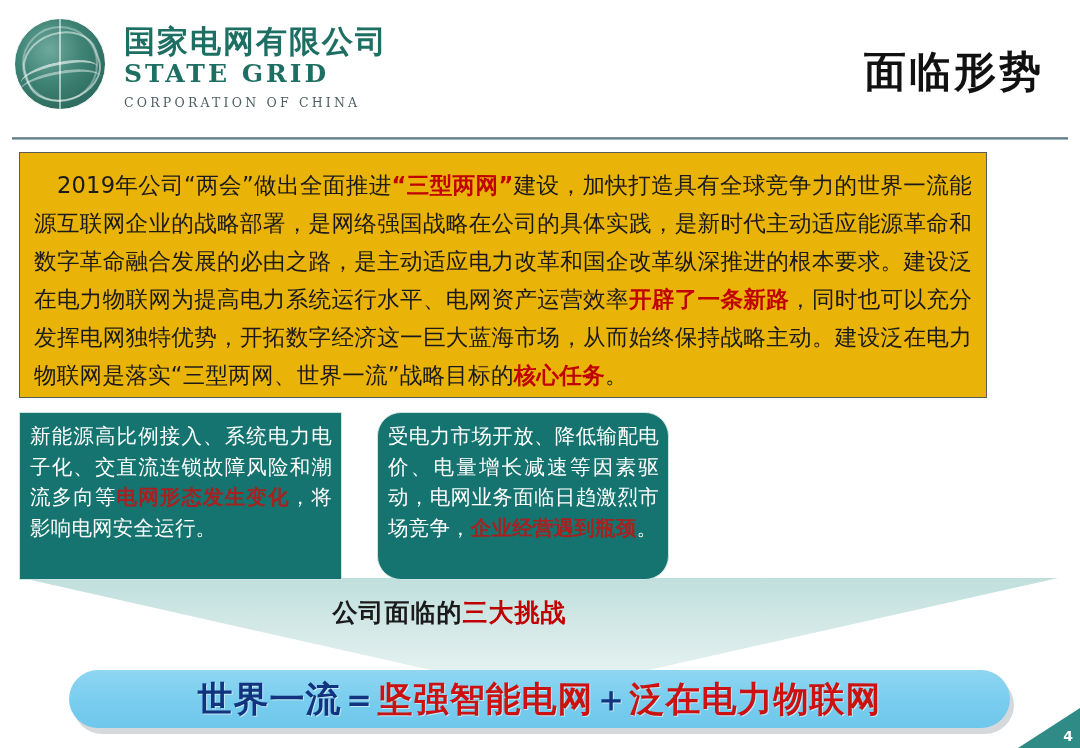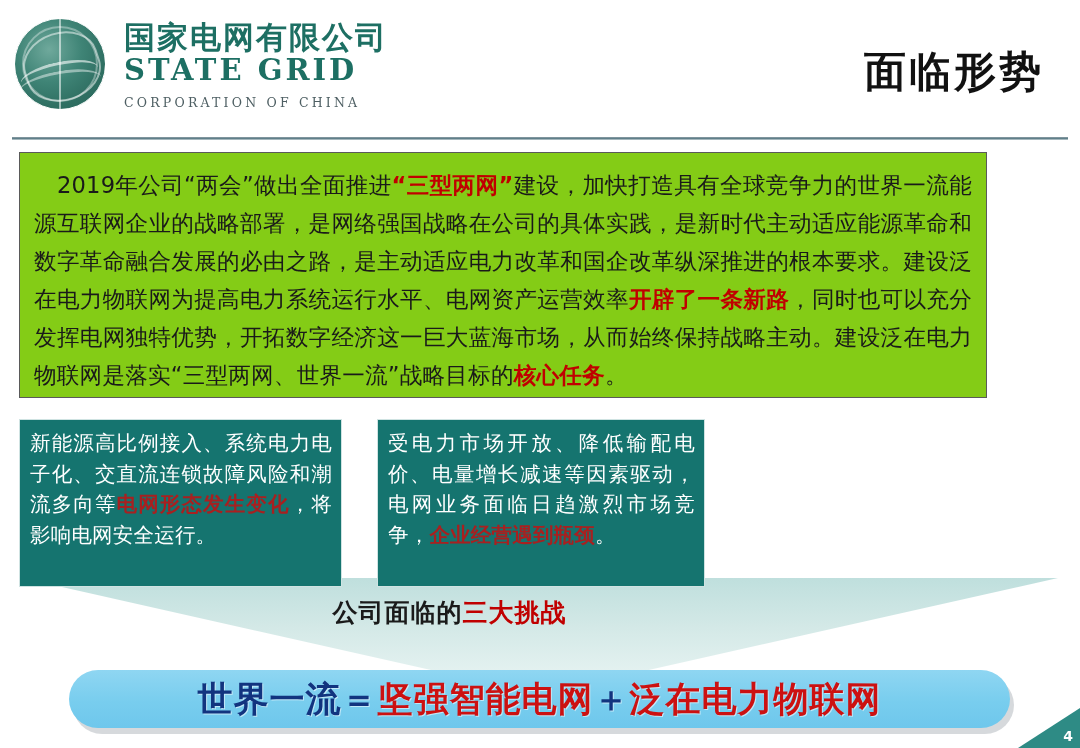--- a/index.html
+++ b/index.html
@@ -46,71 +46,71 @@
     border-radius:50%; transform:rotate(-10deg);
   }
 
   .logo-text { margin-left:18px; }
   .logo-cn {
     font-size:31px; font-weight:700; color:#1d6f63; letter-spacing:2px;
     line-height:1.05;
   }
   .logo-en {
     font-family:"DejaVu Serif","Liberation Serif",serif;
-    font-size:29px; font-weight:700; color:#1d6f63; letter-spacing:3px;
+    font-size:25px; font-weight:700; color:#1d6f63; letter-spacing:3px;
     line-height:1.1; margin-top:2px;
   }
   .logo-sub {
     font-family:"DejaVu Serif","Liberation Serif",serif;
     font-size:12.5px; color:#4e5f63; letter-spacing:3.2px; margin-top:8px;
   }
 
   .page-title {
     position:absolute; right:36px; top:44px;
     font-size:42px; font-weight:700; color:#111111; letter-spacing:3px;
   }
 
   .header-rule {
     position:absolute; left:12px; top:137px; width:1056px; height:3px;
     background:linear-gradient(180deg,#8f9ea6 0%, #60808a 50%, #c8d2d6 100%);
   }
 
   
   .para-box {
     position:absolute; left:19px; top:152px; width:968px; height:246px;
-    border:1.5px solid #5a5a5a; background:#84cc16;
+    border:1.5px solid #5a5a5a; background:#eab308;
   }
   .para-text {
     padding:13px 14px 0 14px;
     font-size:22.6px; line-height:38px; color:#1a1a1a;
     text-align:justify; letter-spacing:.2px;
   }
   .hl { color:#c00000; font-weight:700; }
 
   
   .funnel {
     position:absolute; left:0; top:578px; width:1080px; height:112px;
     background:linear-gradient(180deg,#bfdfdd 0%, #d4e9e7 45%, #eaf5f4 100%);
     clip-path:polygon(22px 0, 1058px 0, 560px 112px, 520px 112px);
     z-index:1;
   }
 
   
   .boxes { position:absolute; left:19px; top:411px; width:1044px; height:168px; z-index:2; }
   .tbox {
-    position:absolute; top:8px; height:168px;
+    position:absolute; top:1px; height:168px;
     background:#15746f;
     border:1.5px solid #cfe3e2;
     color:#ffffff;
     padding:8px 9px 0 10px;
     font-size:20.5px; line-height:30.5px; letter-spacing:.2px;
     text-align:justify;
   }
   .tbox1 { left:0px;   width:323px; }
-  .tbox2 { left:358px; width:328px; }
+  .tbox2 { left:358px; width:292px;border-radius:24px; }
   .tbox3 { left:733px; width:311px; }
   .tbox .rd { color:#a82020; font-weight:700; }
 
   
   .challenge {
     position:absolute; left:0; top:596px; width:860px;
     text-align:center; z-index:3;
     font-size:25px; font-weight:700; color:#1a1a1a; letter-spacing:1px;padding-left:39px;
   }
   .challenge .rd { color:#c00000; }

